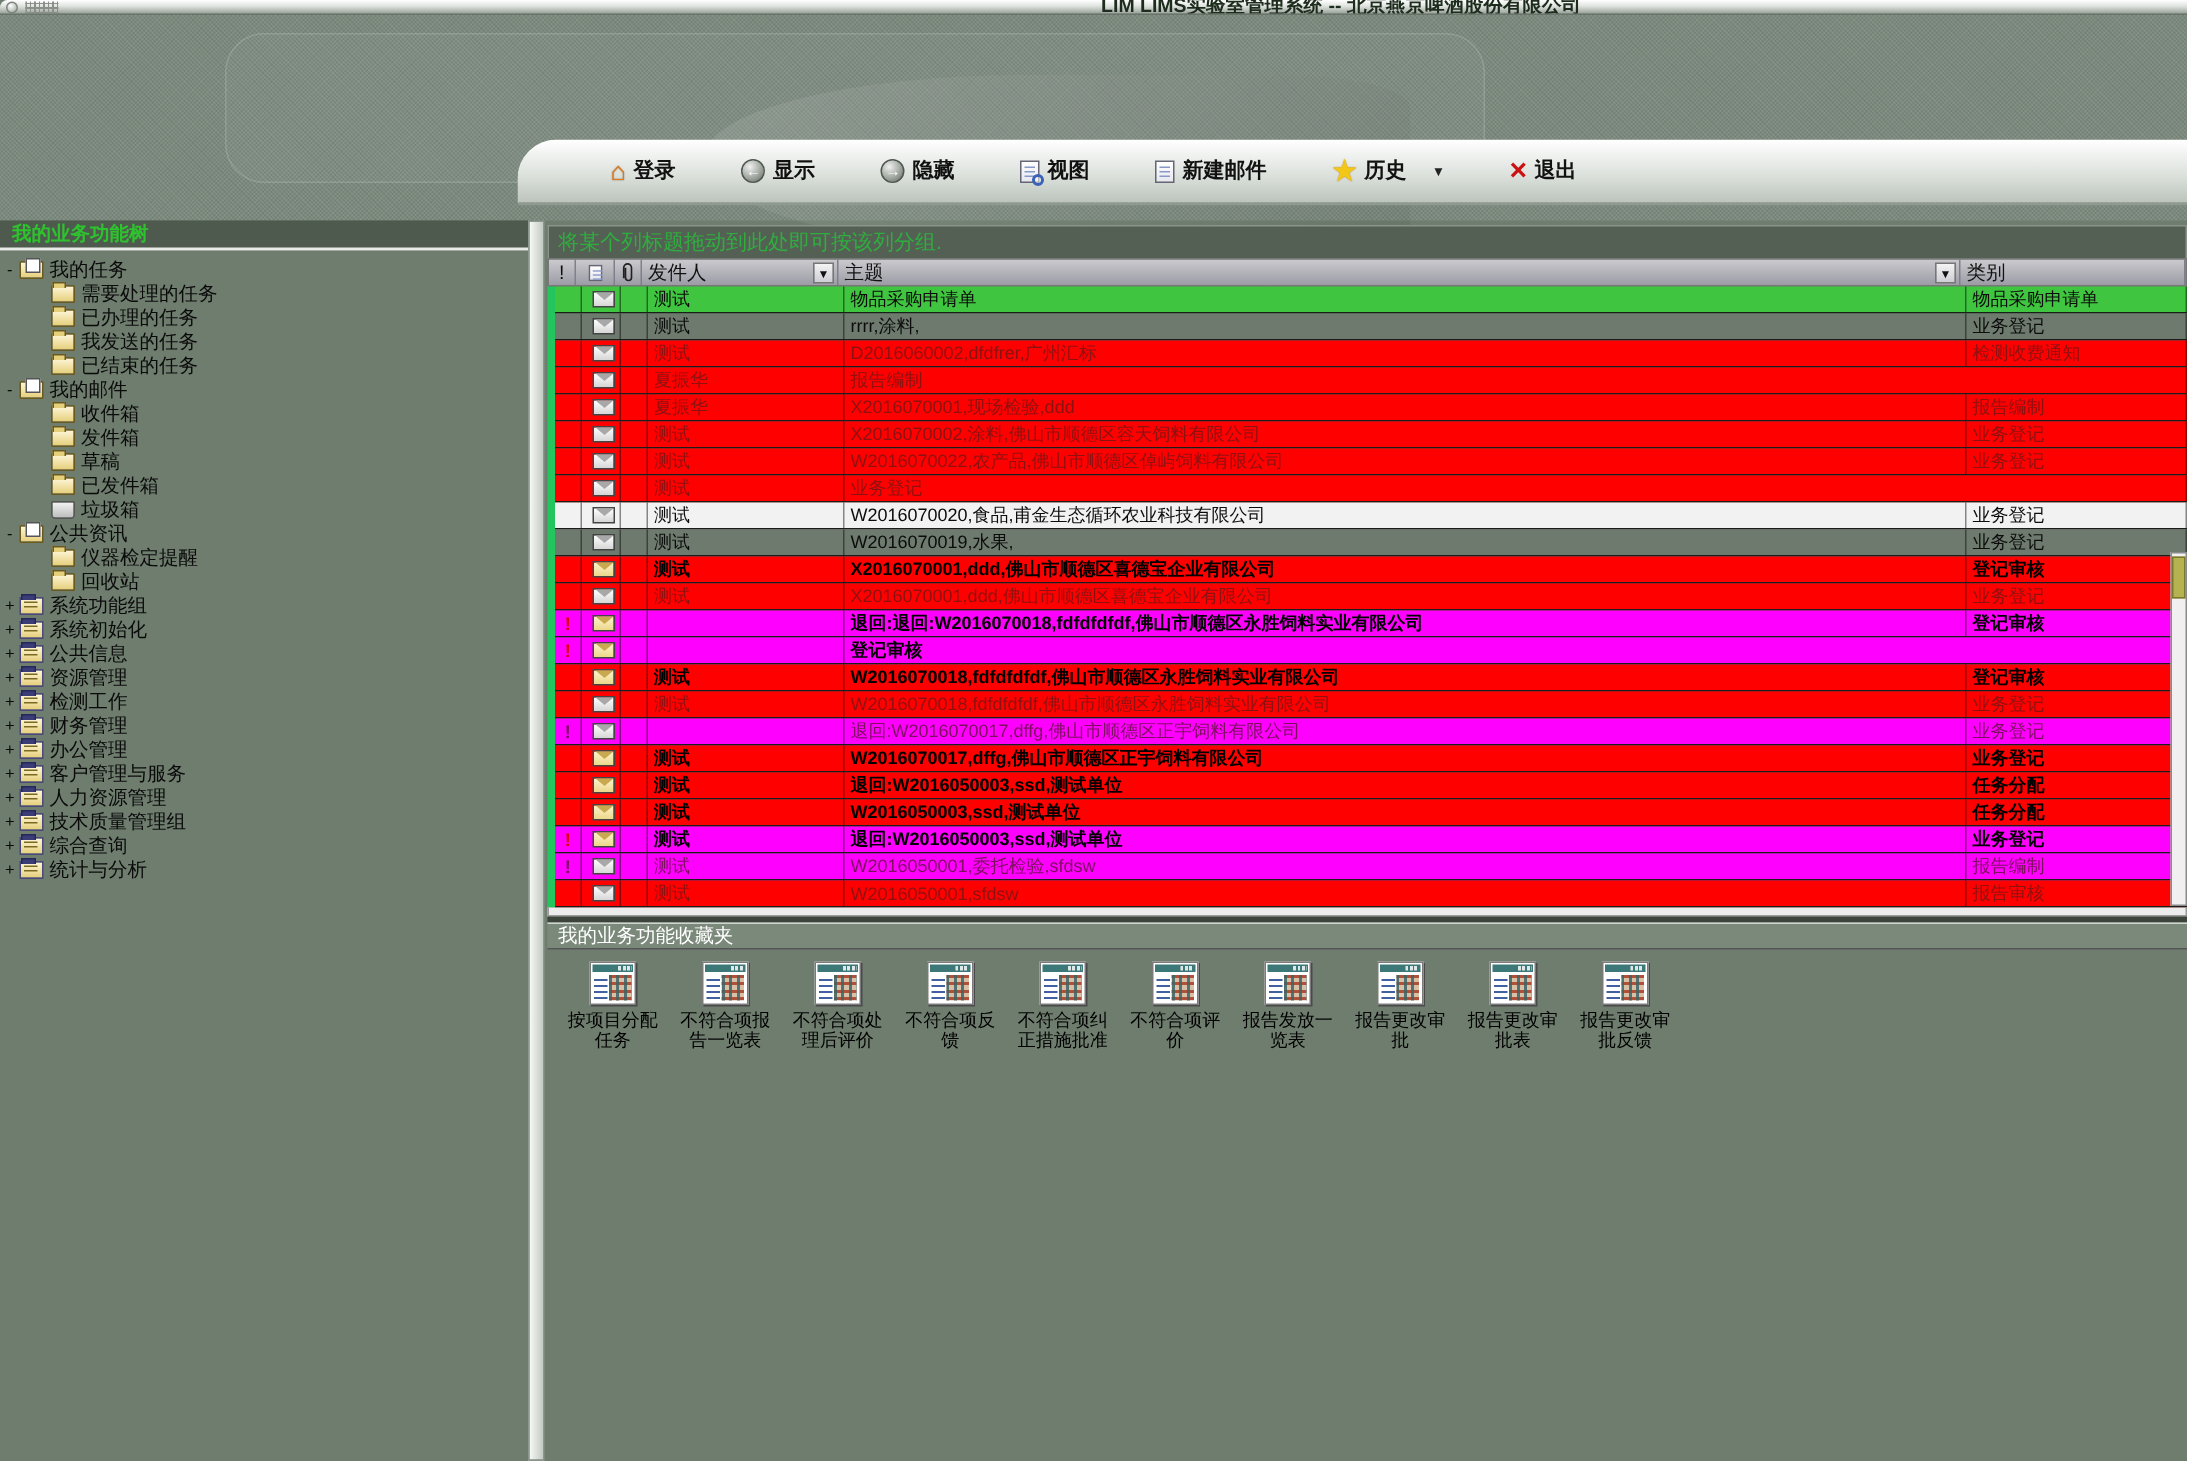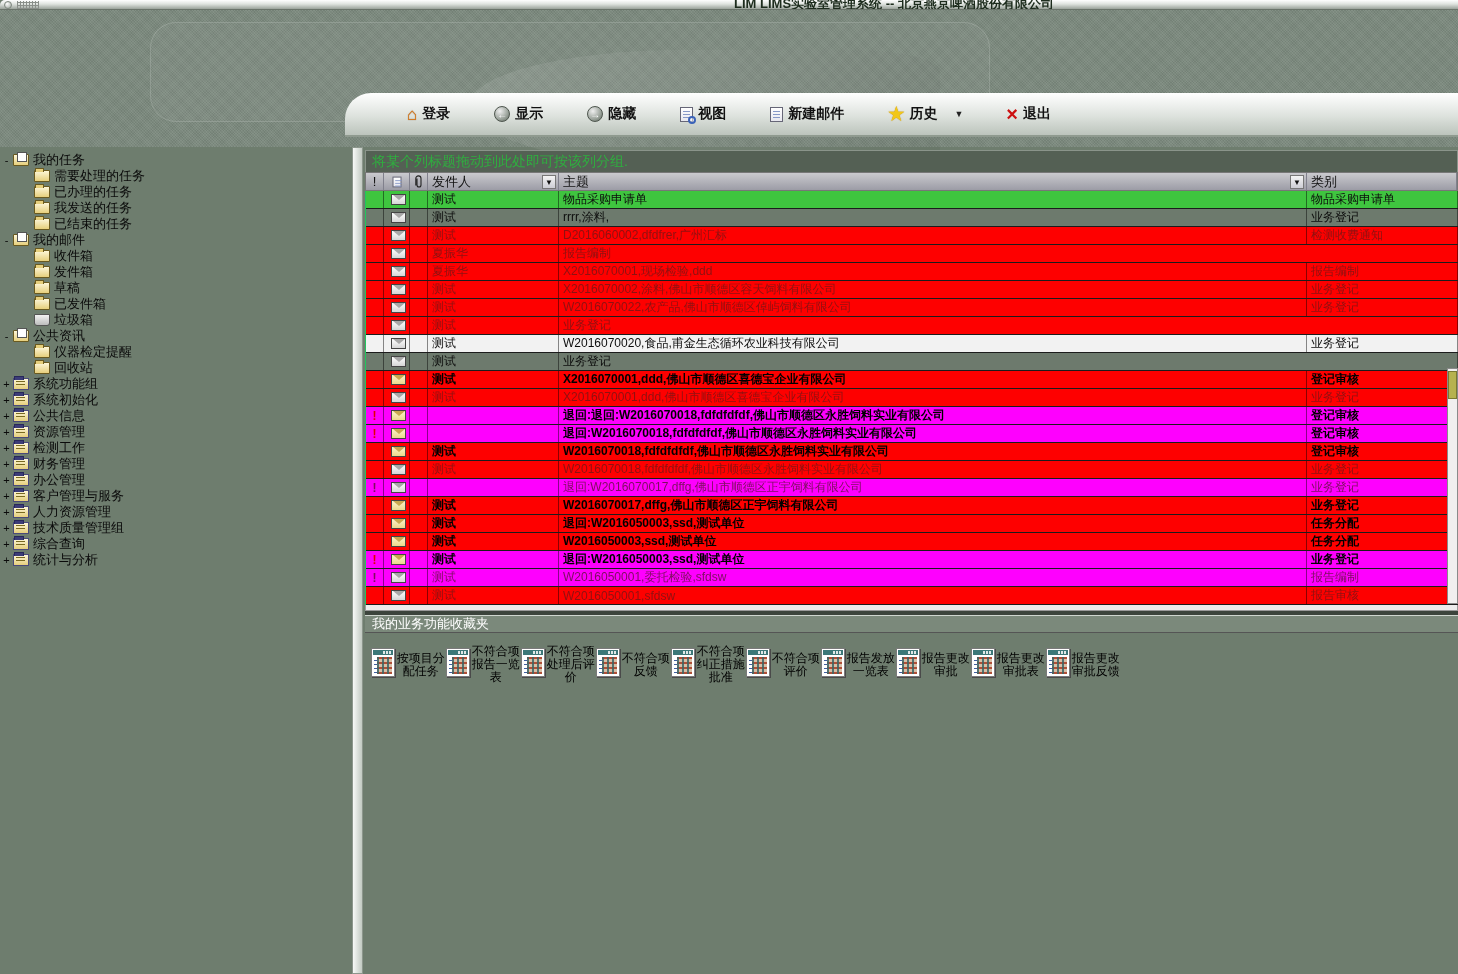--- a/index.html
+++ b/index.html
@@ -76,21 +76,21 @@
   .g-header{height:19px;display:flex;background:linear-gradient(#cacace,#9c9ca6);border:1px solid #777;}
   .hc{display:flex;align-items:center;padding-left:4px;border-right:1px solid #80808c;font-size:13px;color:#111;position:relative;cursor:pointer;}
   .hc .dd-btn{position:absolute;right:2px;top:2px;width:14px;height:14px;background:linear-gradient(#f4f4f4,#cdcdd4);
               border:1px solid #777;font-size:8px;font-style:normal;display:flex;align-items:center;justify-content:center;cursor:pointer;}
   .c-pri{width:18px;justify-content:center;padding-left:0;}
   .c-env{width:26px;justify-content:center;padding-left:0;}
   .c-att{width:18px;justify-content:center;padding-left:0;}
   .c-sender{width:131px;}
   .c-subj{width:748px;}
   .c-cat{flex:1;}
-  .g-rows{border-left:1px solid #22c55e;}
+  .g-rows{border-left:5px solid #22c55e;}
   .g-row{height:18px;display:flex;cursor:pointer;border-bottom:1px solid #1c1c1c;}
   .gc{display:flex;align-items:center;padding-left:4px;font-size:12px;color:#0c0c0c;
       overflow:hidden;white-space:nowrap;border-right:1px solid rgba(0,0,0,.45);}
   .gc.c-pri{justify-content:center;color:#e00000;font-weight:bold;padding-left:0;}
   .g-row.bold .gc{font-weight:bold;color:#000;}
   .g-row.bold .gc.c-pri{color:#e00000;}
   .bg-green{background:#3fc53f;}
   .bg-red{background:#fe0000;}
   .bg-magenta{background:#fe00fe;}
   .bg-gray{background:#6d7a6d;}
@@ -106,21 +106,21 @@
   .hscroll{height:6px;background:#ececec;border:1px solid #9a9a9a;border-top:none;}
   .vscroll{position:absolute;right:0;top:218px;width:11px;height:236px;background:#f1efef;border:1px solid #8a8a8a;}
   .vthumb{position:absolute;left:0;top:2px;width:9px;height:28px;background:#b6b24f;border:1px solid #7a7830;cursor:pointer;}
 
   
   .splitter{position:absolute;left:365px;top:611px;width:1093px;height:4px;background:#3c443c;cursor:row-resize;}
   .favorites{position:absolute;left:365px;top:615px;width:1093px;}
   .fav-head{height:18px;background:#7b897b;border-top:1px solid #cfd6cf;border-bottom:1px solid #555;
             display:flex;align-items:center;padding-left:7px;font-size:13px;color:#ffffff;}
   .fav-row{display:flex;padding:8px 0 0 6px;}
-  .fav-item{width:75px;display:flex;align-items:center;cursor:pointer;}
+  .fav-item{width:75px;display:flex;flex-direction:column;align-items:center;cursor:pointer;}
   .fav-ico{width:31px;height:29px;background:#fff;border:1px solid #7a7a7a;position:relative;box-shadow:1px 1px 0 #4a4a4a;}
   .fav-bar{position:absolute;left:1px;right:1px;top:1px;height:5px;background:#3c7878;}
   .fav-bar::after{content:'';position:absolute;right:1px;top:1px;width:9px;height:3px;
                   background:repeating-linear-gradient(90deg,#dfe8e8 0 2px,#3c7878 2px 3px);}
   .fav-lines{position:absolute;left:2px;top:9px;width:9px;bottom:3px;
              background:repeating-linear-gradient(0deg,#4060a0 0 1px,transparent 1px 4px);}
   .fav-cells{position:absolute;right:2px;top:8px;width:15px;bottom:2px;
              background-image:repeating-linear-gradient(90deg,rgba(60,100,100,.85) 0 2px,transparent 2px 5px),
                               repeating-linear-gradient(0deg,#b05038 0 2px,#d8c0a8 2px 5px);}
   .fav-label{margin-top:4px;width:66px;text-align:center;font-size:12px;line-height:13px;color:#000;word-break:break-all;}
@@ -169,20 +169,21 @@
         <span class="tb-label">历史</span>
       </div>
       <div class="tb-dd">▼</div>
       <div class="tb-btn">
         <span class="g-ico exit">×</span>
         <span class="tb-label">退出</span>
       </div>
     </div>
 
   <div class="sidebar">
+    <div class="sb-head">我的业务功能树</div>
     <div class="tree" id="tree-host">
         <div class="tree-row lv0">
           <span class="tree-exp">-</span>
           <span class="ti tray"></span>
           <span class="tree-label">我的任务</span>
         </div>
         <div class="tree-row lv1">
           <span class="ti folder"></span>
           <span class="tree-label">需要处理的任务</span>
         </div>
@@ -415,20 +416,21 @@
           <span class="gc c-subj">W2016070020,食品,甫金生态循环农业科技有限公司</span>
           <span class="gc c-cat">业务登记</span>
         </div>
         <div class="g-row bg-gray">
           <span class="gc c-pri"></span>
           <span class="gc c-env">
             <i class="env open"></i>
           </span>
           <span class="gc c-att"></span>
           <span class="gc c-sender">测试</span>
+          <span class="gc c-subj">W2016070019,水果,</span>
           <span class="gc c-cat">业务登记</span>
         </div>
         <div class="g-row bg-red bold">
           <span class="gc c-pri"></span>
           <span class="gc c-env">
             <i class="env closed"></i>
           </span>
           <span class="gc c-att"></span>
           <span class="gc c-sender">测试</span>
           <span class="gc c-subj">X2016070001,ddd,佛山市顺德区喜德宝企业有限公司</span>
@@ -454,21 +456,20 @@
           <span class="gc c-subj">退回:退回:W2016070018,fdfdfdfdf,佛山市顺德区永胜饲料实业有限公司</span>
           <span class="gc c-cat">登记审核</span>
         </div>
         <div class="g-row bg-magenta bold">
           <span class="gc c-pri">!</span>
           <span class="gc c-env">
             <i class="env closed"></i>
           </span>
           <span class="gc c-att"></span>
           <span class="gc c-sender"></span>
-          <span class="gc c-subj">退回:W2016070018,fdfdfdfdf,佛山市顺德区永胜饲料实业有限公司</span>
           <span class="gc c-cat">登记审核</span>
         </div>
         <div class="g-row bg-red bold">
           <span class="gc c-pri"></span>
           <span class="gc c-env">
             <i class="env closed"></i>
           </span>
           <span class="gc c-att"></span>
           <span class="gc c-sender">测试</span>
           <span class="gc c-subj">W2016070018,fdfdfdfdf,佛山市顺德区永胜饲料实业有限公司</span>

